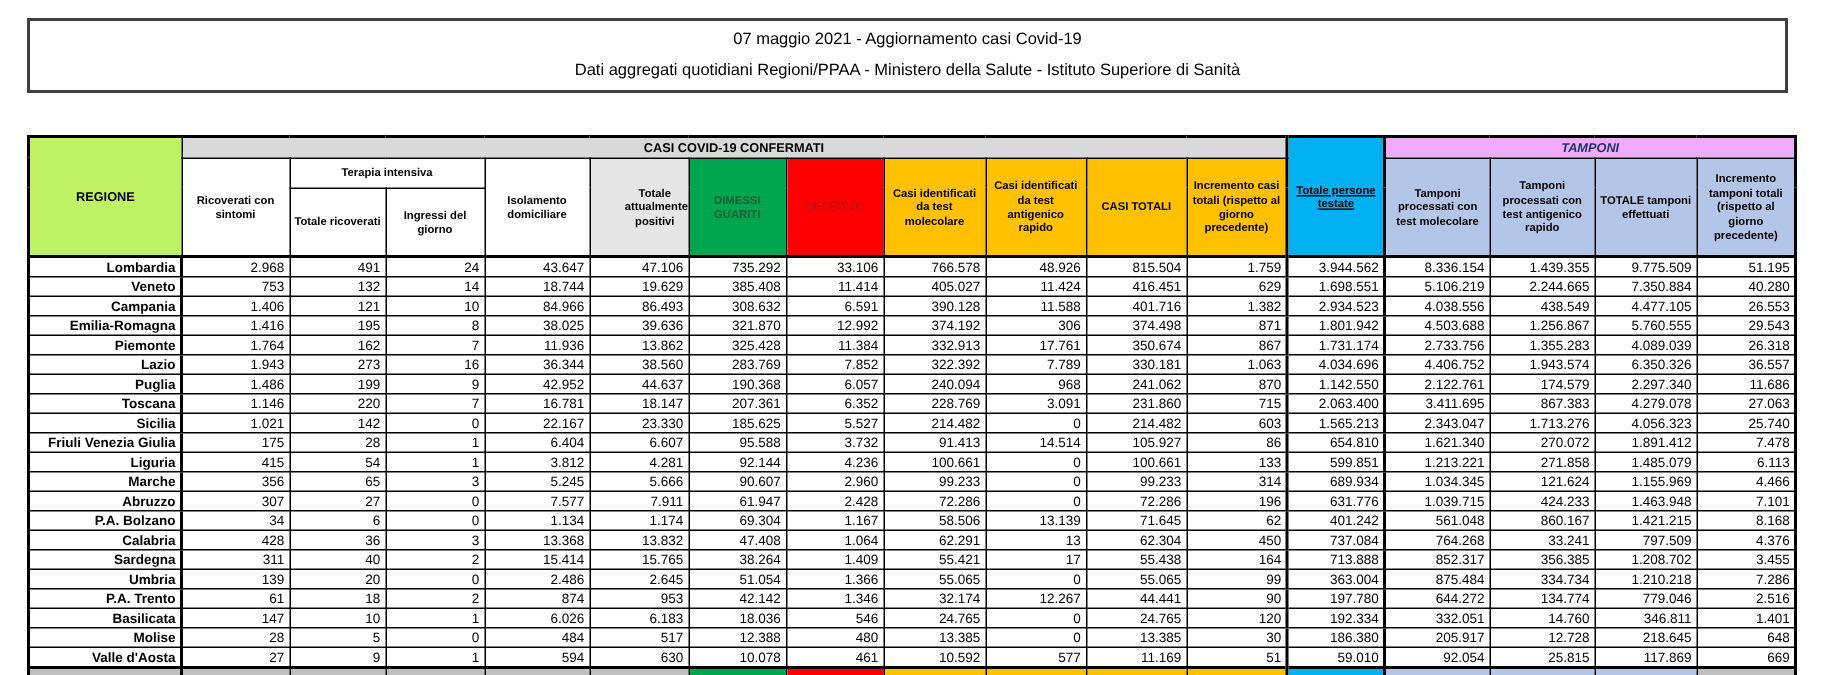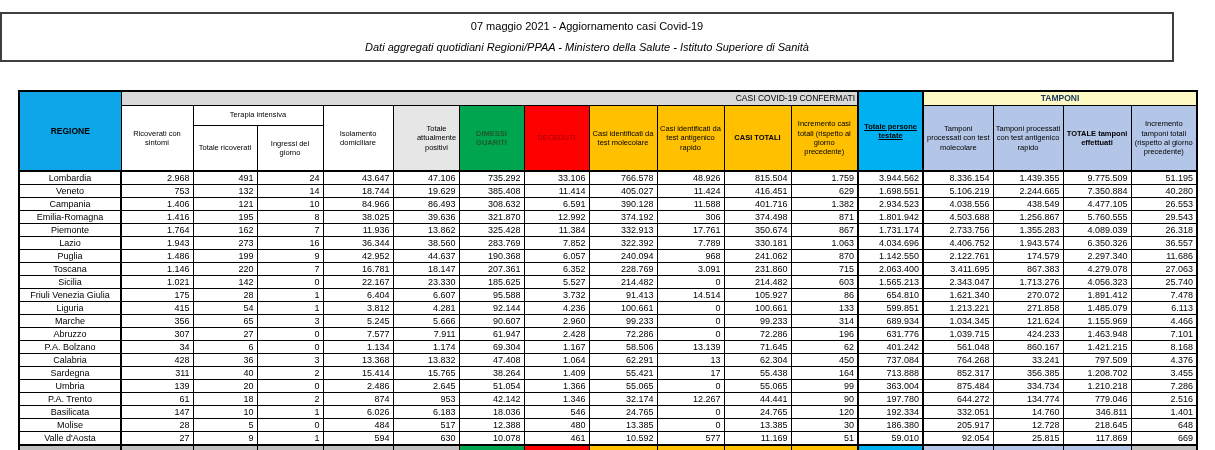--- a/index.html
+++ b/index.html
@@ -1,53 +1,53 @@
 <!DOCTYPE html>
 <html><head>
 <meta charset="utf-8">
 <style>
   html,body{margin:0;padding:0;background:#fff;}
   body{width:1215px;height:450px;overflow:hidden;font-family:"Liberation Sans",sans-serif;color:#000;}
   .title-box{
-    position:absolute;left:0;top:12px;width:1170px;height:46px;
+    position:absolute;left:18px;top:12px;width:1170px;height:46px;
     border:2px solid #3f3f3f;background:#fff;text-align:center;
   }
   .title-line1{font-size:11px;margin-top:6px;}
-  .title-line2{font-size:11px;margin-top:9px;font-style:italic;}
+  .title-line2{font-size:11px;margin-top:9px;}
   table.covid{
     position:absolute;left:18px;top:90px;
     border-collapse:collapse;table-layout:fixed;width:1178px;
     border:2px solid #000;
   }
   th,td{border:1px solid #000;overflow:hidden;}
   thead{border-bottom:2px solid #000;}
-  thead th{font-size:7.5px;font-weight:normal;text-align:center;vertical-align:middle;padding:1px 2px;line-height:1.25;background:#fff;}
+  thead th{font-size:7.5px;font-weight:bold;text-align:center;vertical-align:middle;padding:1px 2px;line-height:1.25;background:#fff;}
   tr.h1{height:14px;}
   tr.h2{height:20px;}
   tr.h3{height:46px;}
-  .th-regione{background:#0ea5e9;font-weight:bold;font-size:8.5px;}
-  .band-casi{background:#d9d9d9;font-weight:normal;font-size:8.5px;text-align:right;}
-  .band-tamponi{background:#fef9c3;font-weight:bold;font-size:8.5px;color:#17375e;}
+  .th-regione{background:#bef264;font-weight:bold;font-size:8.5px;}
+  .band-casi{background:#d9d9d9;font-weight:bold;font-size:8.5px;}
+  .band-tamponi{background:#f0abfc;font-weight:bold;font-size:8.5px;color:#17375e;font-style:italic;}
   .th-testate{background:#00b0f0;font-weight:bold;text-decoration:underline;}
   .th-attpos{background:#e7e6e6;padding-left:23px;}
   .c-green{background:#00a550;}
   .c-red{background:#ff0000;}
   .c-yellow{background:#ffc000;}
   .c-cyan{background:#00b0f0;}
   .c-peri{background:#b4c6e7;}
   .c-gray{background:#bfbfbf;}
   .th-dimessi{color:#1e5b2e;font-weight:bold;margin-left:36px;}
   .th-deceduti{color:#9c0006;font-weight:normal;}
   .bold{font-weight:bold;}
   .thick-lr{border-left:2px solid #000;border-right:2px solid #000;}
   tbody td{
     font-size:9px;height:12px;line-height:12px;
     text-align:right;padding:0 3px;white-space:nowrap;background:#fff;
   }
-  tbody td.region{text-align:center;border-right:2px solid #000;}
+  tbody td.region{text-align:right;border-right:2px solid #000;font-weight:bold;}
   tbody tr.total{border-top:2px solid #000;border-bottom:2px solid #000;height:17px;}
   tbody tr.total td{font-weight:bold;height:17px;line-height:17px;}
   tbody tr.total td.region{text-align:center;}
   tbody tr.total td.c-green{color:#1e5b2e;}
   tbody tr.total td.c-red{color:#9c0006;}
 </style>
 </head>
 <body>
 
 <div class="title-box">

